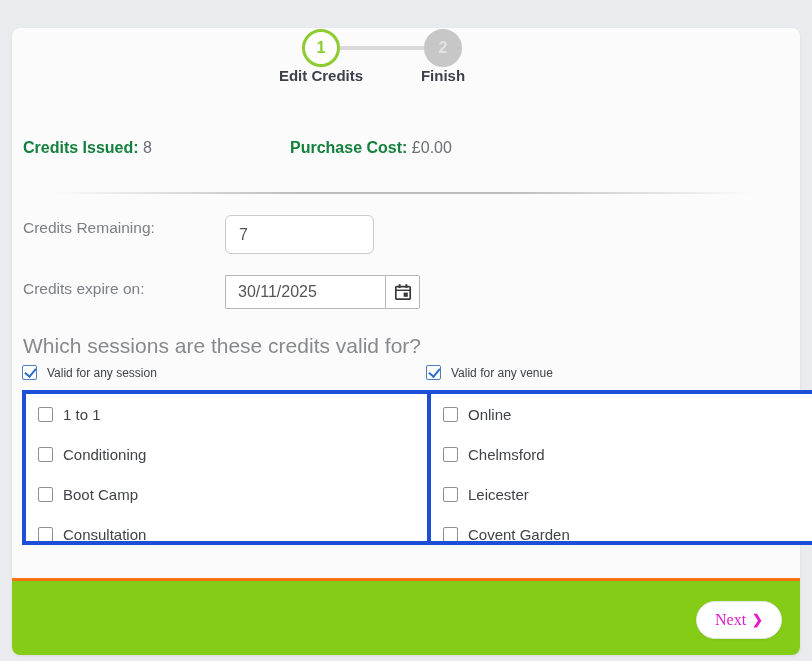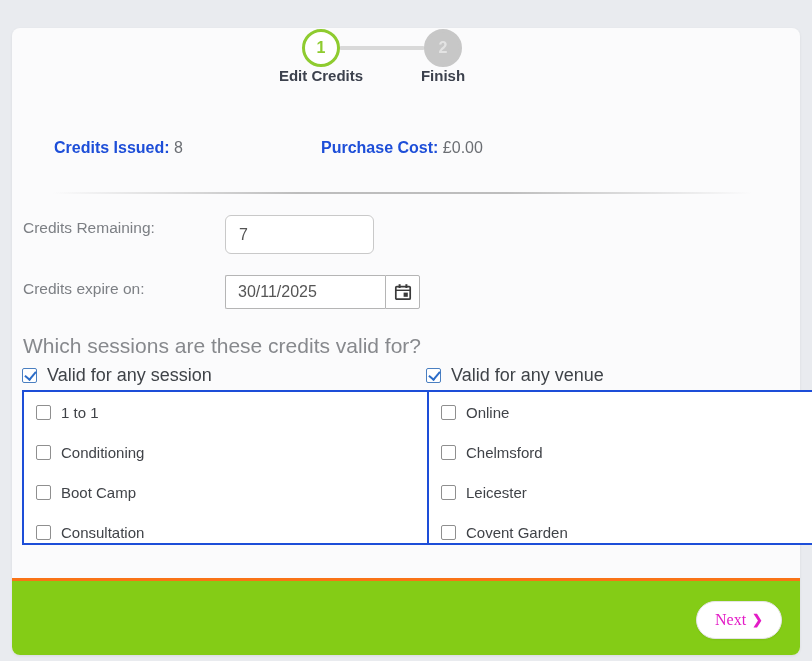--- a/index.html
+++ b/index.html
@@ -24,21 +24,21 @@
   .step-1 .step-circle { background:#ffffff; border:3px solid #8ecb2f; color:#8ecb2f; }
   .step-2 .step-circle { background:#c7c7c7; border:3px solid #c7c7c7; color:#e3e3e3; }
   .step-label { font-size:15px; font-weight:bold; color:#3c414d; }
   .step-connector {
     position:absolute; left:327px; top:18px; width:86px; height:4px;
     background:#d9d9d9; border-radius:2px;
   }
 
   
   .summary { position:absolute; top:111px; left:0; width:100%; font-size:16px; color:#6b6e73; }
-  .summary b { color:#1d4ed8;margin-left:31px; }
+  .summary b { color:#15803d; }
   .summary .sum-issued { position:absolute; left:11px; }
   .summary .sum-cost   { position:absolute; left:278px; }
 
   .divider {
     position:absolute; top:164px; left:40px; right:48px; height:2px;
     background:linear-gradient(to right, rgba(190,190,190,0), rgba(178,178,178,.85) 35%, rgba(178,178,178,.85) 65%, rgba(190,190,190,0));
   }
 
   
   .field-label { position:absolute; left:11px; font-size:15.5px; color:#7c7f84; }
@@ -62,35 +62,35 @@
   }
 
   
   .question { position:absolute; top:306px; font-size:21px; color:#87898d; }
   .q-sessions { left:11px; }
   .q-venues   { left:415px; }
 
   .any-row { position:absolute; top:337px; display:flex; align-items:center; gap:10px; cursor:pointer; }
   .any-sessions { left:10px; }
   .any-venues   { left:414px; }
-  .any-row .any-label { font-size:18px; color:#3f4348;text-align:right; }
+  .any-row .any-label { font-size:12px; color:#3f4348;text-align:right; }
 
   .cb {
     width:15px; height:15px; flex:none; background:#fff;
     border:1px solid #8f8f8f; border-radius:2px; position:relative; display:inline-block;
   }
   .cb.checked { border-color:#4a7fc1; }
   .cb.checked::after {
     content:""; position:absolute; left:4px; top:0px; width:5px; height:9px;
     border:solid #2b6cc8; border-width:0 2px 2px 0; transform:rotate(40deg);
   }
 
   .option-list {
     position:absolute; top:362px; width:437px; height:155px;
-    background:#fff; border:2px solid #1d4ed8; overflow:hidden;
+    background:#fff; border:4px solid #1d4ed8; overflow:hidden;
   }
   .list-sessions { left:10px; }
   .list-venues   { left:415px; }
   .list-items { margin-right:18px; padding-top:0; }
   .list-item { display:flex; align-items:center; gap:10px; height:40px; padding:0 0 0 12px; cursor:pointer; }
   .item-label { font-size:15px; color:#404348; }
 
   
   .scrollbar {
     position:absolute; top:0; right:0; bottom:0; width:17px;

